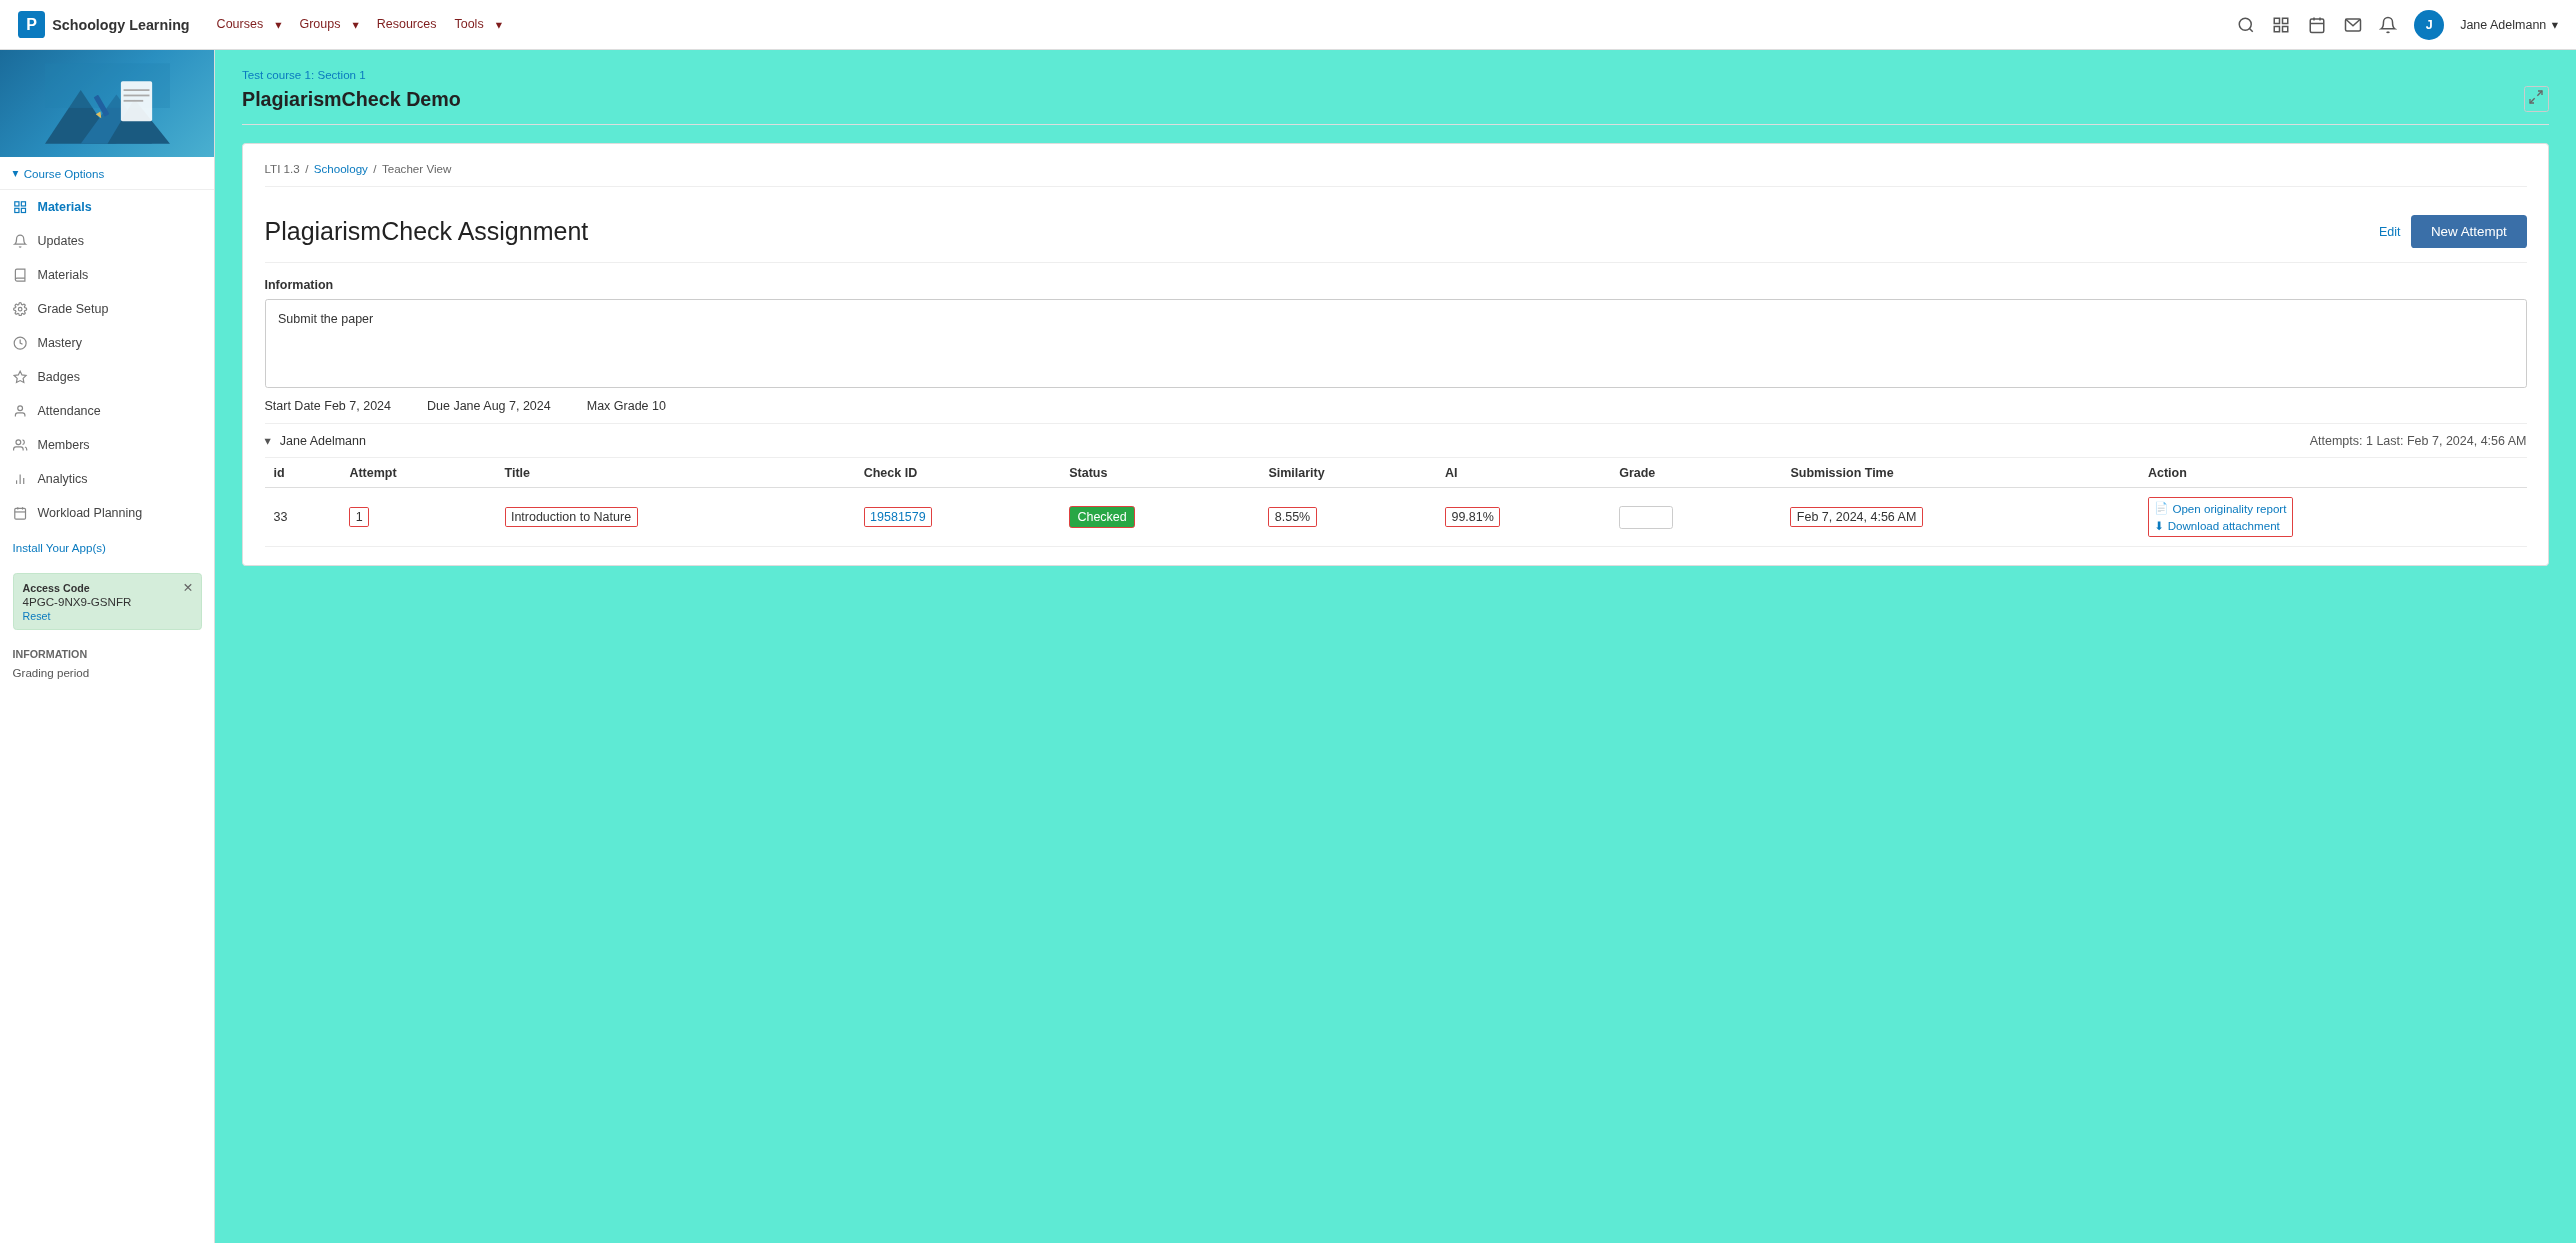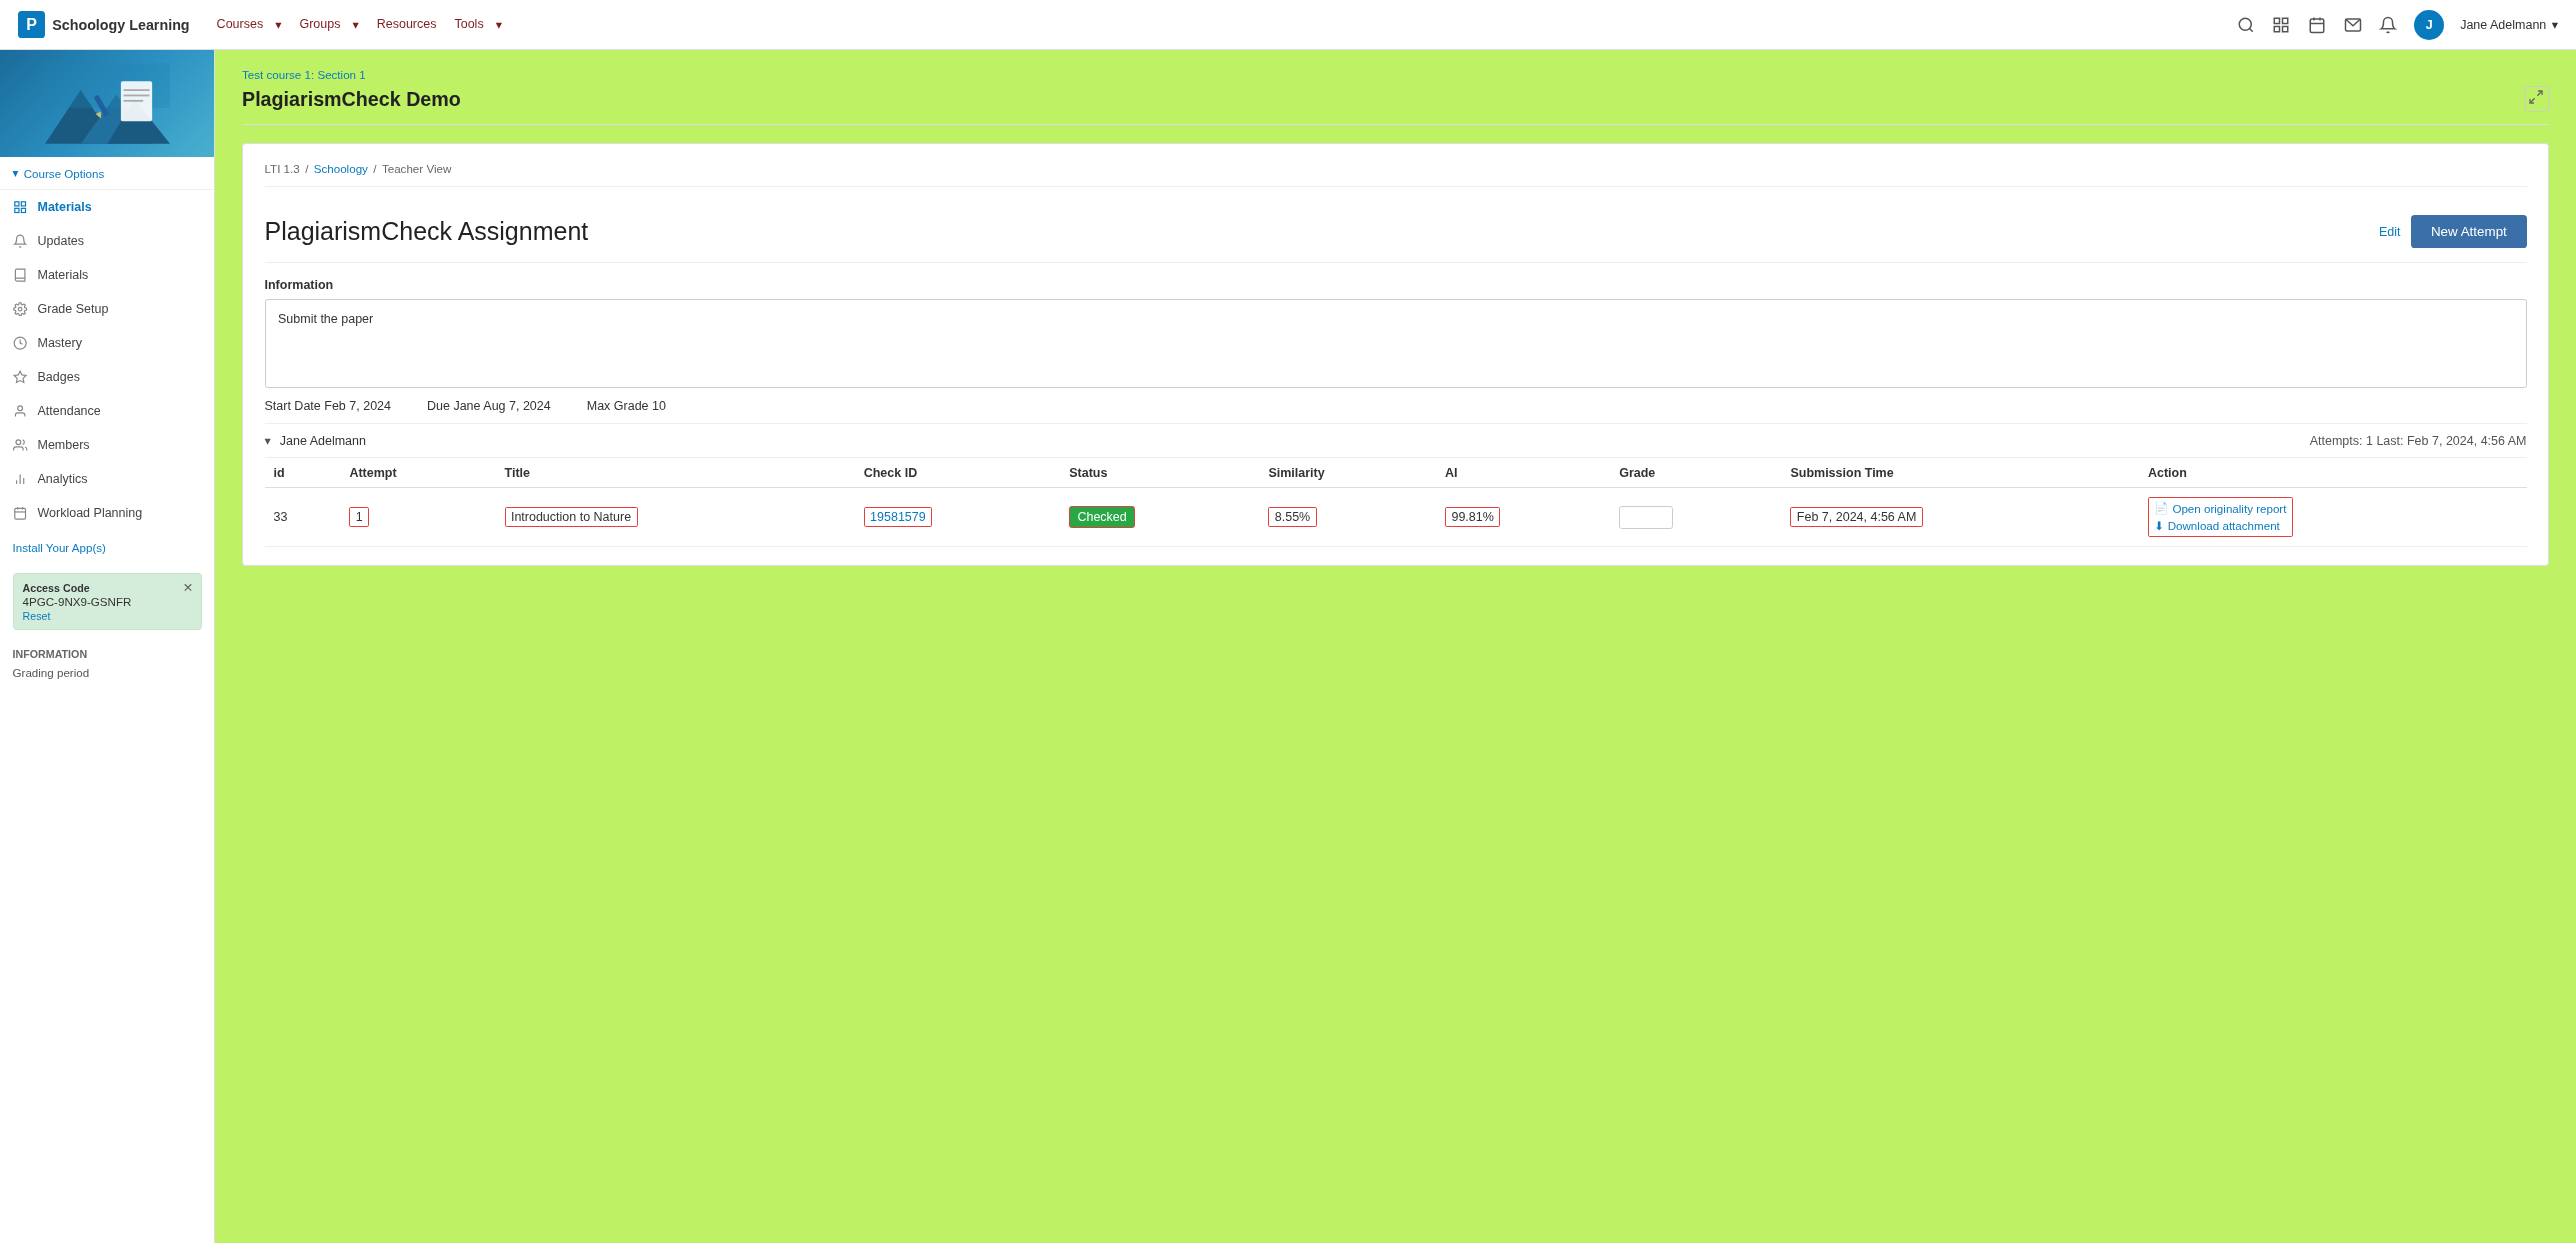--- a/index.html
+++ b/index.html
@@ -35,21 +35,21 @@
     .access-code-box { margin: 9px 12.5px; background: #d4edda; border: 0.9px solid #c3e6cb; border-radius: 3.6px; padding: 7.2px 9px; position: relative; }
     .access-code-title { font-size: 10.7px; font-weight: 600; color: #333; }
     .access-code-value { font-size: 11.6px; color: #333; font-weight: 500; margin: 1.8px 0; }
     .access-code-reset { font-size: 10.7px; color: #0a7abf; cursor: pointer; }
     .access-code-close { position: absolute; top: 5.4px; right: 7.2px; color: #666; cursor: pointer; font-size: 12.5px; }
     .info-section { padding: 9px 12.5px; }
     .info-section-title { font-size: 10.7px; font-weight: 600; color: #666; text-transform: uppercase; margin-bottom: 3.6px; }
     .info-section-item { font-size: 11.6px; color: #555; padding: 1.8px 0; }
 
     
-    .main-content { flex: 1; padding: 18px 27px; background: #bef264; overflow-y: auto; }
+    .main-content { flex: 1; padding: 18px 27px; background: #5eead4; overflow-y: auto; }
     .breadcrumb { font-size: 11.6px; color: #0a7abf; margin-bottom: 5.4px; }
     .page-header { display: flex; align-items: center; justify-content: space-between; border-bottom: 0.9px solid #ddd; padding-bottom: 12.5px; margin-bottom: 18px; }
     .page-title { font-size: 19.7px; font-weight: 600; color: #222; }
     .expand-icon { color: #666; cursor: pointer; font-size: 16px; border: 0.9px solid #ccc; padding: 1.8px 3.6px; border-radius: 2.7px; }
 
     
     .content-card { background: #fff; border: 0.9px solid #ddd; border-radius: 3.6px; padding: 18px 21.5px; }
     
     
     .card-breadcrumb { font-size: 11.6px; color: #666; margin-bottom: 28px; display: flex; align-items: center; gap: 5.4px; border-bottom: 0.9px solid #eee; padding-bottom: 10.7px; }

